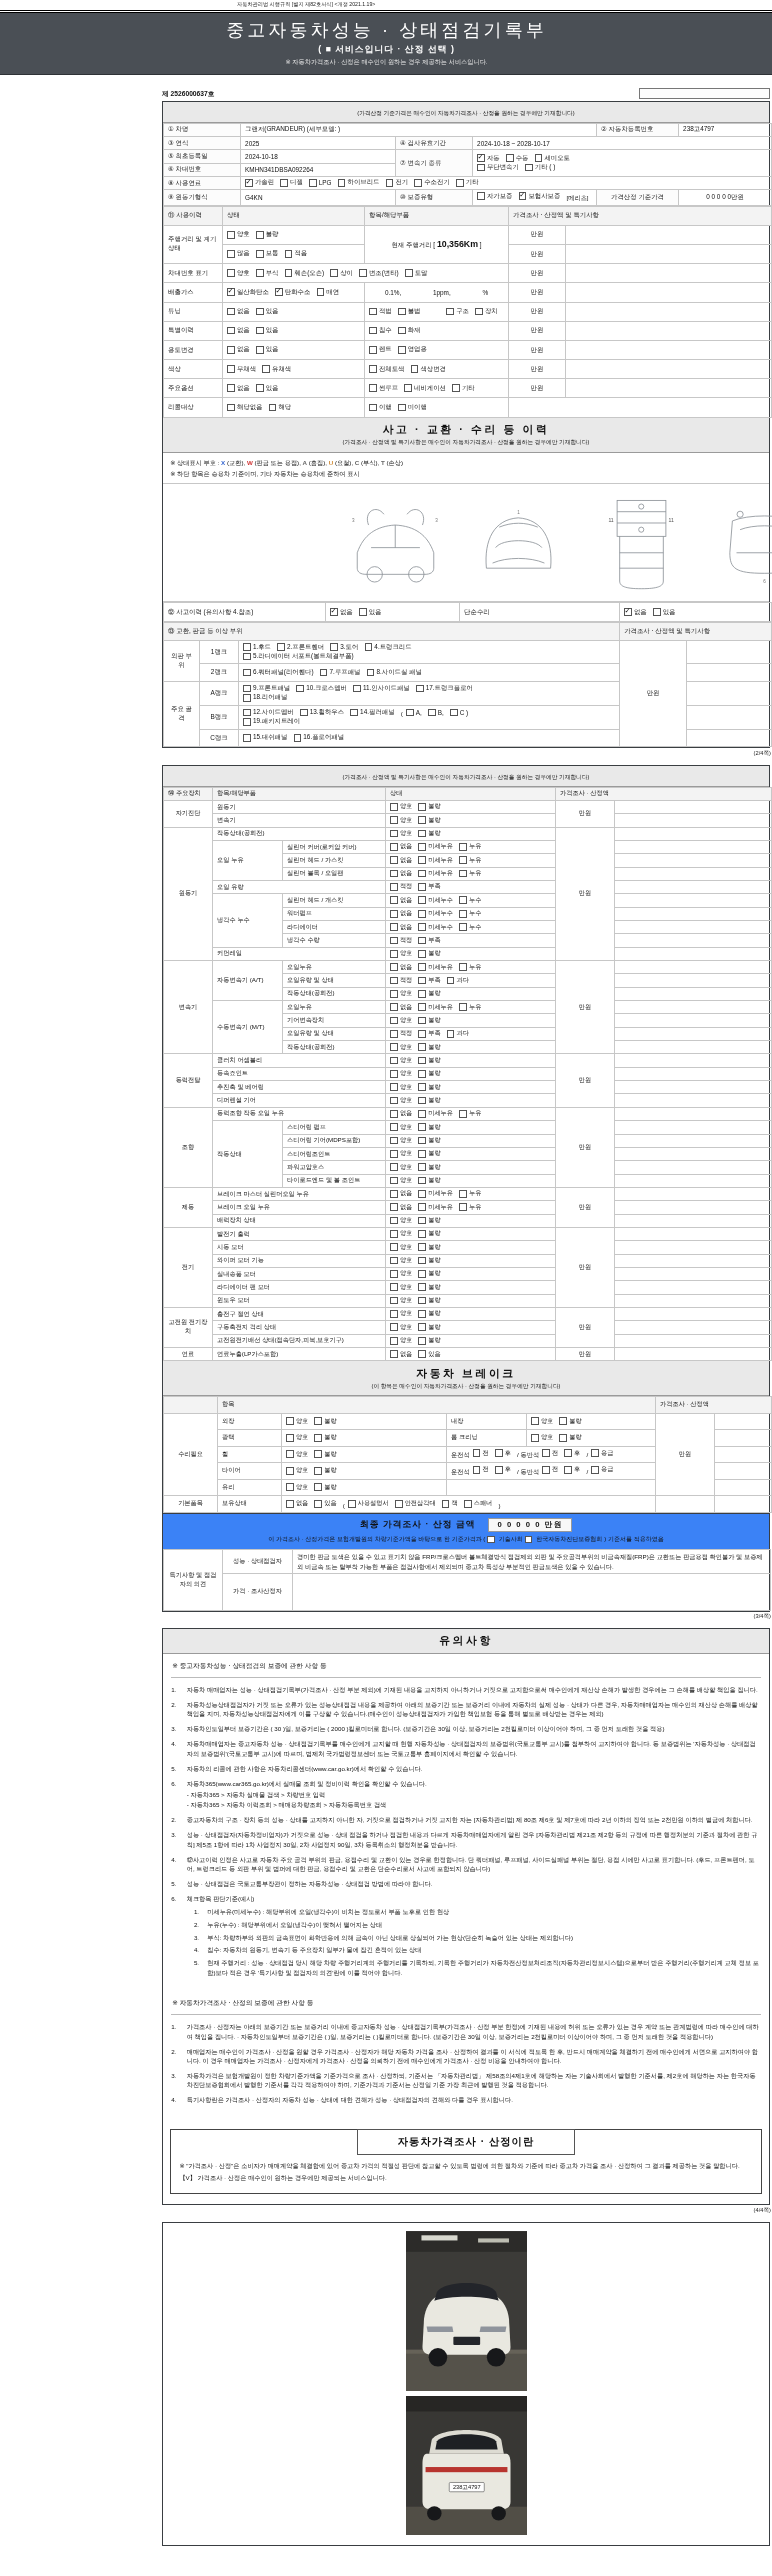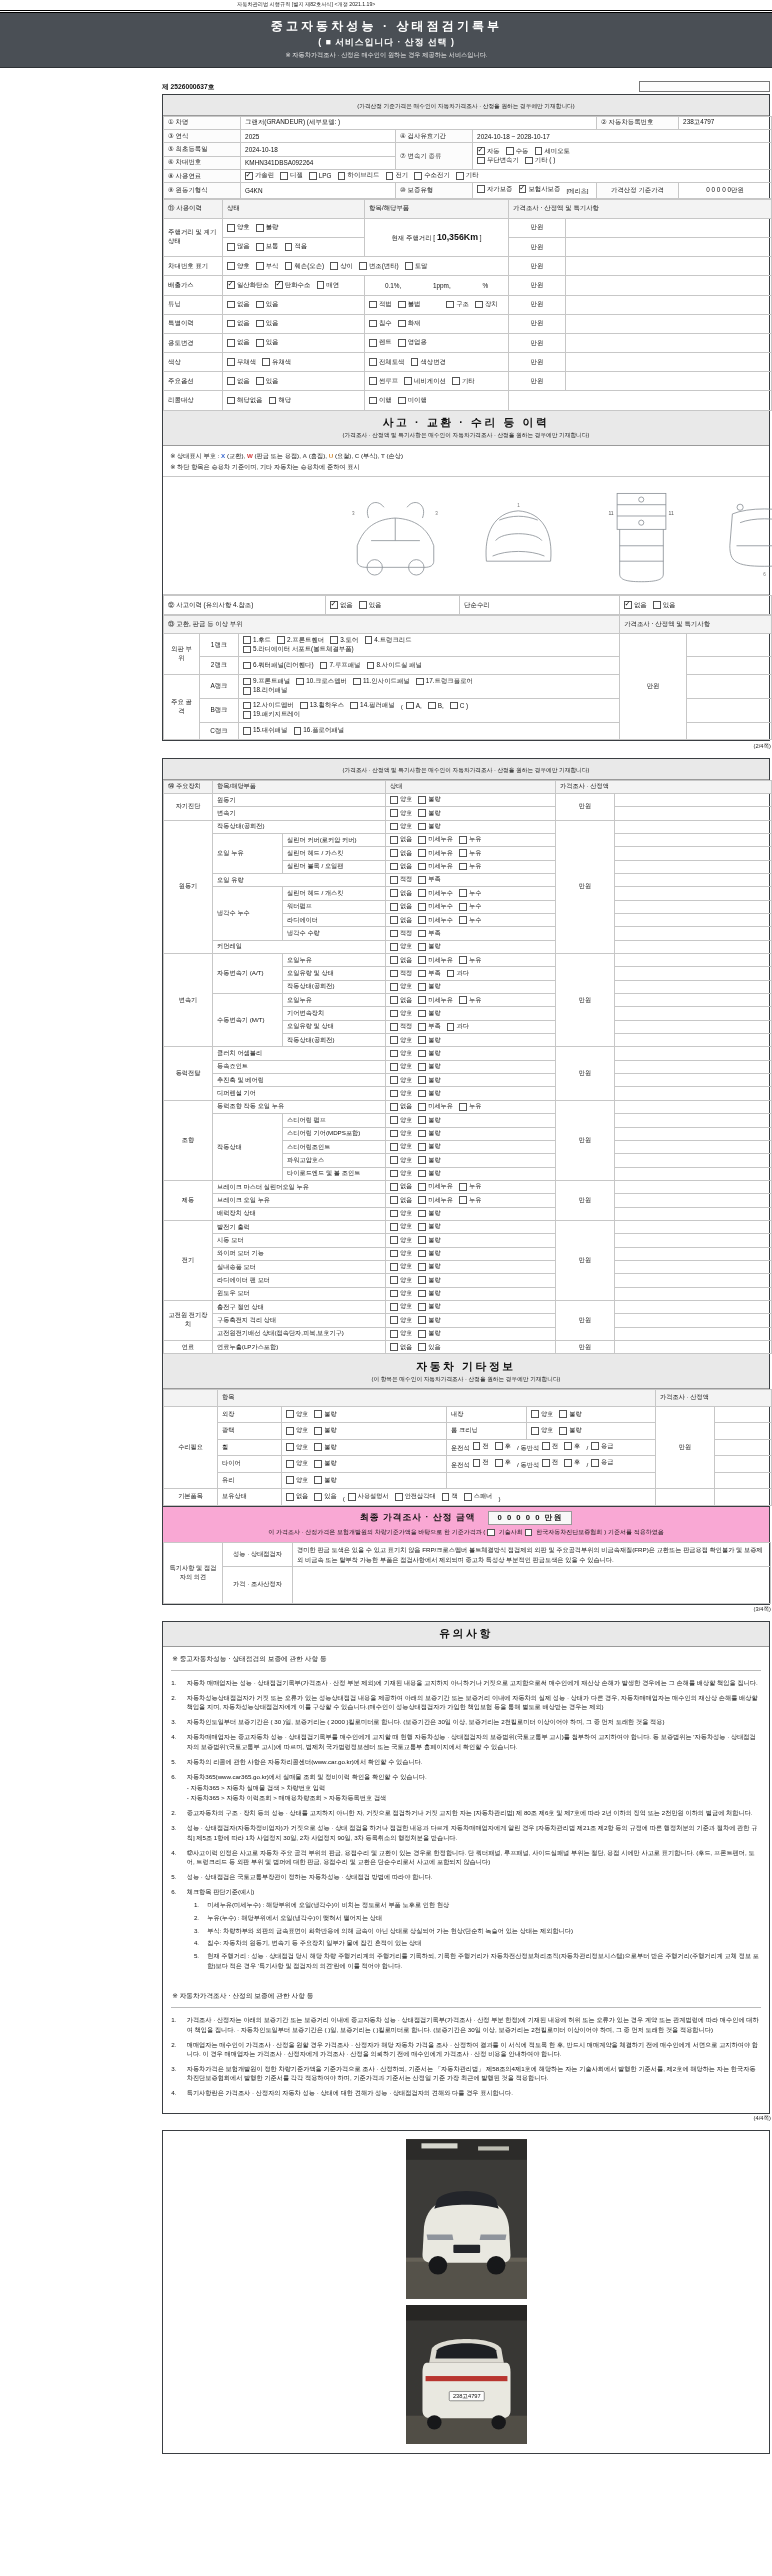--- a/index.html
+++ b/index.html
@@ -1,21 +1,21 @@
 <!DOCTYPE html>
 <html style="font-size:8.2px"><head>
 <meta charset="utf-8">
 <style>
   html,body{margin:0;padding:0;background:#fff;}
   body{width:773px;font-family:"Liberation Sans","DejaVu Sans",sans-serif;color:#111;}
   .formref{margin:1px 0 0 237px;font-size:5.2px;color:#222;}
   .toprule{border-top:0.5px solid #000;border-bottom:1px solid #000;height:1.5px;margin-top:1.5px;}
   
   .tband{background:#4a4f55;color:#fff;text-align:center;padding:5.2px 0 6.2px;border-bottom:0.5px solid #2e3236;}
-  .tband .t1{font-size:12px;font-weight:bold;letter-spacing:3.1px;}
+  .tband .t1{font-size:18px;font-weight:normal;letter-spacing:3.1px;}
   .tband .t2{font-size:8.8px;font-weight:bold;margin-top:2.1px;letter-spacing:1px;}
   .tband .t3{font-size:6.2px;margin-top:2.1px;color:#e8e8e8;}
   .docrow{width:608px;margin:13.4px 0 2.1px 162px;display:flex;justify-content:space-between;align-items:flex-end;}
   .docno{font-size:6.7px;font-weight:bold;}
   .issuerbox{width:129px;height:8.8px;border:0.5px solid #777;background:#fdfdfd;}
   
   .pg{width:608px;margin-left:162px;border:1px solid #3a3e42;border-bottom-width:1.5px;background:#fff;box-sizing:border-box;}
   .pgmark{width:608px;margin-left:162px;text-align:right;font-size:5.7px;color:#222;padding:1.5px 1px 7.2px;}
   .sech{background:#e9e9e9;text-align:center;padding:5.2px 0 4.1px;border-bottom:0.5px solid #9a9a9a;}
   .sech .t{font-size:10.8px;font-weight:bold;letter-spacing:2.6px;}
@@ -43,21 +43,21 @@
   .kmbig{font-size:8.8px;font-weight:bold;}
   .valspread{display:flex;justify-content:space-around;}
   
   .legend{padding:4.1px 7.2px;border-bottom:0.5px solid #c7c7c7;font-size:6.2px;line-height:1.8;}
   .lg-x{color:#3465d0;font-weight:bold;} .lg-w{color:#d03434;font-weight:bold;}
   .lg-a{color:#666;font-weight:bold;} .lg-u{color:#d08a34;font-weight:bold;}
   .lg-c{color:#666;font-weight:bold;} .lg-t{color:#666;font-weight:bold;}
   .diagrow{display:flex;gap:28px;justify-content:flex-start;padding:7.2px 10.3px 7.2px 185px;border-bottom:0.5px solid #c7c7c7;}
   .diagrow svg{flex:0 0 auto;}
   
-  .finalbar{background:#f9a8d4;border-top:1px solid #3a3e42;padding:4.1px 0 4.6px;text-align:center;}
+  .finalbar{background:#3b82f6;border-top:1px solid #3a3e42;padding:4.1px 0 4.6px;text-align:center;}
   .finalbar .row1{font-size:8.8px;font-weight:bold;letter-spacing:1px;}
   .pricebox{display:inline-block;border:0.5px solid #999;background:#f8f8f8;padding:1px 8.2px;margin-left:9.3px;font-size:7.7px;letter-spacing:1.5px;}
   .finalbar .row2{font-size:6px;margin-top:3.6px;font-weight:normal;display:flex;justify-content:center;align-items:center;gap:2.1px;}
   .finalbar .row2 .box{width:5.2px;height:5.2px;}
   
   .notewrap{padding:3.1px 8.2px 9.3px;}
   .notehead{font-size:6.7px;padding:5.2px 1px 6.2px;border-bottom:0.5px solid #bbb;margin-bottom:7.2px;}
   .nitem{display:flex;font-size:6.2px;line-height:1.5;margin:5.7px 0;}
   .nitem .num{flex:0 0 15.5px;}
   .nitem .body{flex:1;}
@@ -1146,21 +1146,21 @@
                 <span>있음</span>
               </span></td>
             <td class="c">만원</td>
             <td></td>
           </tr>
         </tbody>
       </table>
     </div>
 
   <div class="sech">
-    <div class="t">자동차 기타정보</div>
+    <div class="t">자동차 브레이크</div>
     <div class="s">(이 항목은 매수인이 자동차가격조사 · 산정을 원하는 경우에만 기재합니다)</div>
   </div>
   <div>
       <table class="t-oth">
         <colgroup>
           <col style="width: 54px;">
           <col style="width: 64px;">
           <col style="width: 165px;">
           <col style="width: 80px;">
           <col style="width: 129px;">
@@ -1426,20 +1426,27 @@
         <div class="nitem">
           <span class="num">3.</span>
           <div class="body">자동차가격은 보험개발원이 정한 차량기준가액을 기준가격으로 조사 · 산정하되, 기준서는 「자동차관리법」 제58조의4제1호에 해당하는 자는 기술사회에서 발행한 기준서를, 제2호에 해당하는 자는 한국자동차진단보증협회에서 발행한 기준서를 각각 적용하여야 하며, 기준가격과 기준서는 산정일 기준 가장 최근에 발행된 것을 적용합니다.</div>
         </div>
         <div class="nitem">
           <span class="num">4.</span>
           <div class="body">특기사항란은 가격조사 · 산정자의 자동차 성능 · 상태에 대한 견해가 성능 · 상태점검자의 견해와 다를 경우 표시합니다.</div>
         </div>
       </div>
   </div>
+  <div class="defwrap">
+    <div class="defttl">자동차가격조사 · 산정이란</div>
+    <div id="deflines">
+        <div class="defline">※ "가격조사 · 산정"은 소비자가 매매계약을 체결함에 있어 중고차 가격의 적절성 판단에 참고할 수 있도록 법령에 의한 절차와 기준에 따라 중고차 가격을 조사 · 산정하여 그 결과를 제공하는 것을 말합니다.</div>
+        <div class="defline">【V】 가격조사 · 산정은 매수인이 원하는 경우에만 제공되는 서비스입니다.</div>
+      </div>
+  </div>
 </div>
 <div class="pgmark">(4/4쪽)</div>
 
 <div class="pg">
   <div class="photoarea">
     <svg width="121" height="160" viewBox="0 0 235 310">
       <rect width="235" height="310" fill="#3c3b38"></rect>
       <rect y="0" width="235" height="40" fill="#2c2b29"></rect>
       <rect x="30" y="8" width="70" height="10" fill="#d8d8cf"></rect>
       <rect x="140" y="14" width="60" height="8" fill="#bdbdb2"></rect>

